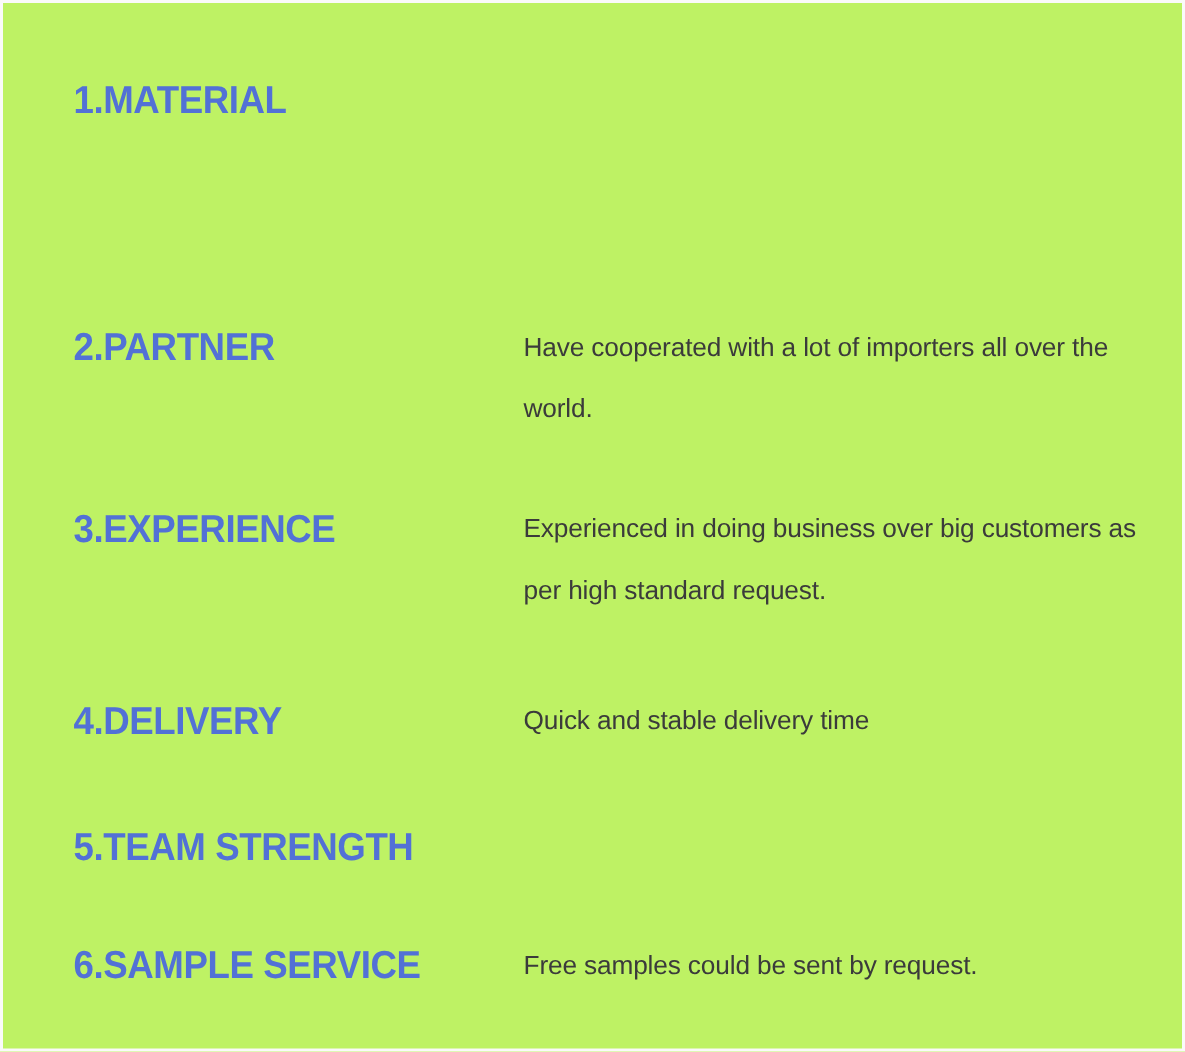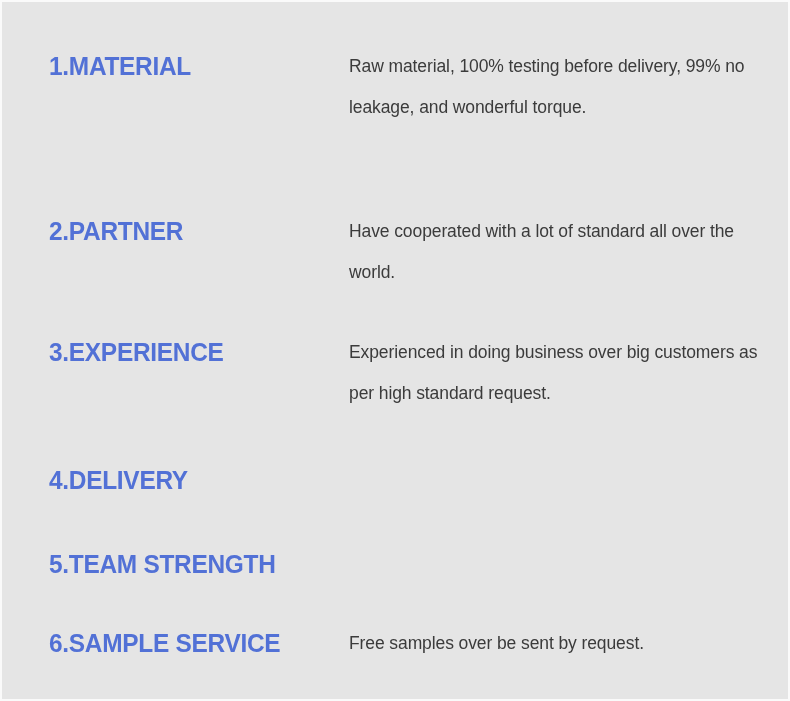--- a/index.html
+++ b/index.html
@@ -12,21 +12,21 @@
     background: #ffffff;
     font-family: "Liberation Sans", sans-serif;
     overflow: hidden;
   }
 
   .page {
     position: relative;
     box-sizing: border-box;
     width: 790px;
     height: 701px;
-    background: #e5e5e5;
+    background: #bef264;
     border: 2px solid #fafafa;
     overflow: hidden;
   }
 
   .features {
     position: absolute;
     left: 0;
     top: 0;
     width: 790px;
     height: 701px;
@@ -82,40 +82,40 @@
   .row-5 .feature-title { margin-top: 5px; }
 </style>
 </head>
 <body>
 
 <div class="page">
   <div class="features">
 
     <div class="feature-row row-0">
       <div class="feature-title">1.MATERIAL</div>
-      <div class="feature-desc">Raw material, 100% testing before delivery, 99% no leakage, and wonderful torque.</div>
     </div>
 
     <div class="feature-row row-1">
       <div class="feature-title">2.PARTNER</div>
-      <div class="feature-desc">Have cooperated with a lot of standard all over the world.</div>
+      <div class="feature-desc">Have cooperated with a lot of importers all over the world.</div>
     </div>
 
     <div class="feature-row row-2">
       <div class="feature-title">3.EXPERIENCE</div>
       <div class="feature-desc">Experienced in doing business over big customers as per high standard request.</div>
     </div>
 
     <div class="feature-row row-3">
       <div class="feature-title">4.DELIVERY</div>
+      <div class="feature-desc">Quick and stable delivery time</div>
     </div>
 
     <div class="feature-row row-4">
       <div class="feature-title">5.TEAM STRENGTH</div>
     </div>
 
     <div class="feature-row row-5">
       <div class="feature-title">6.SAMPLE SERVICE</div>
-      <div class="feature-desc">Free samples over be sent by request.</div>
+      <div class="feature-desc">Free samples could be sent by request.</div>
     </div>
 
   </div>
 </div>
 
 </body></html>

